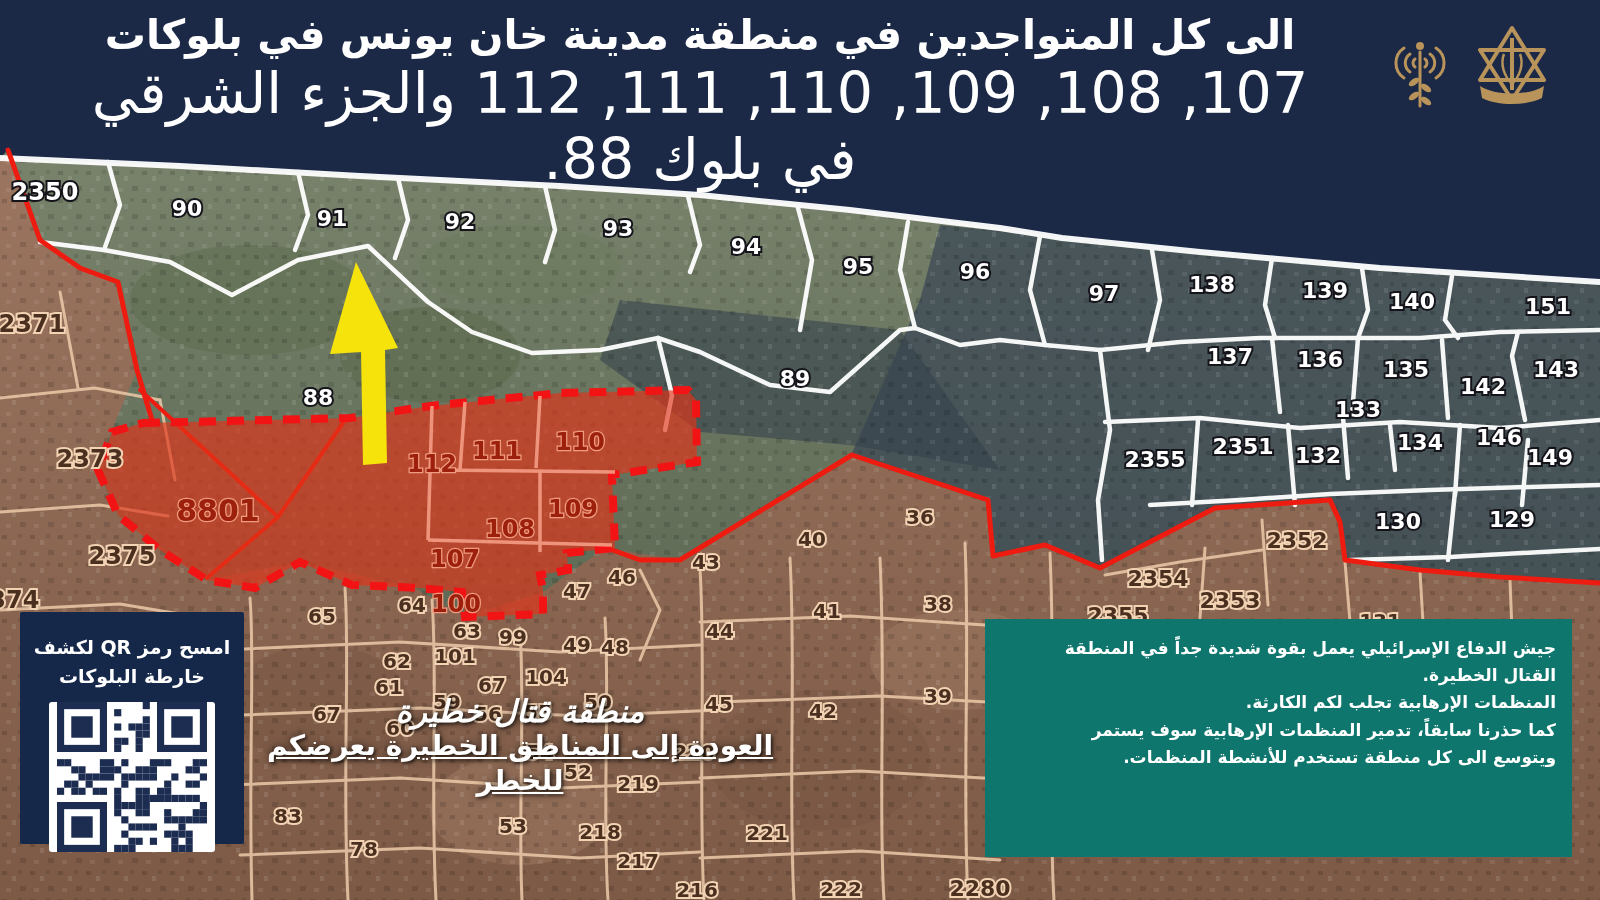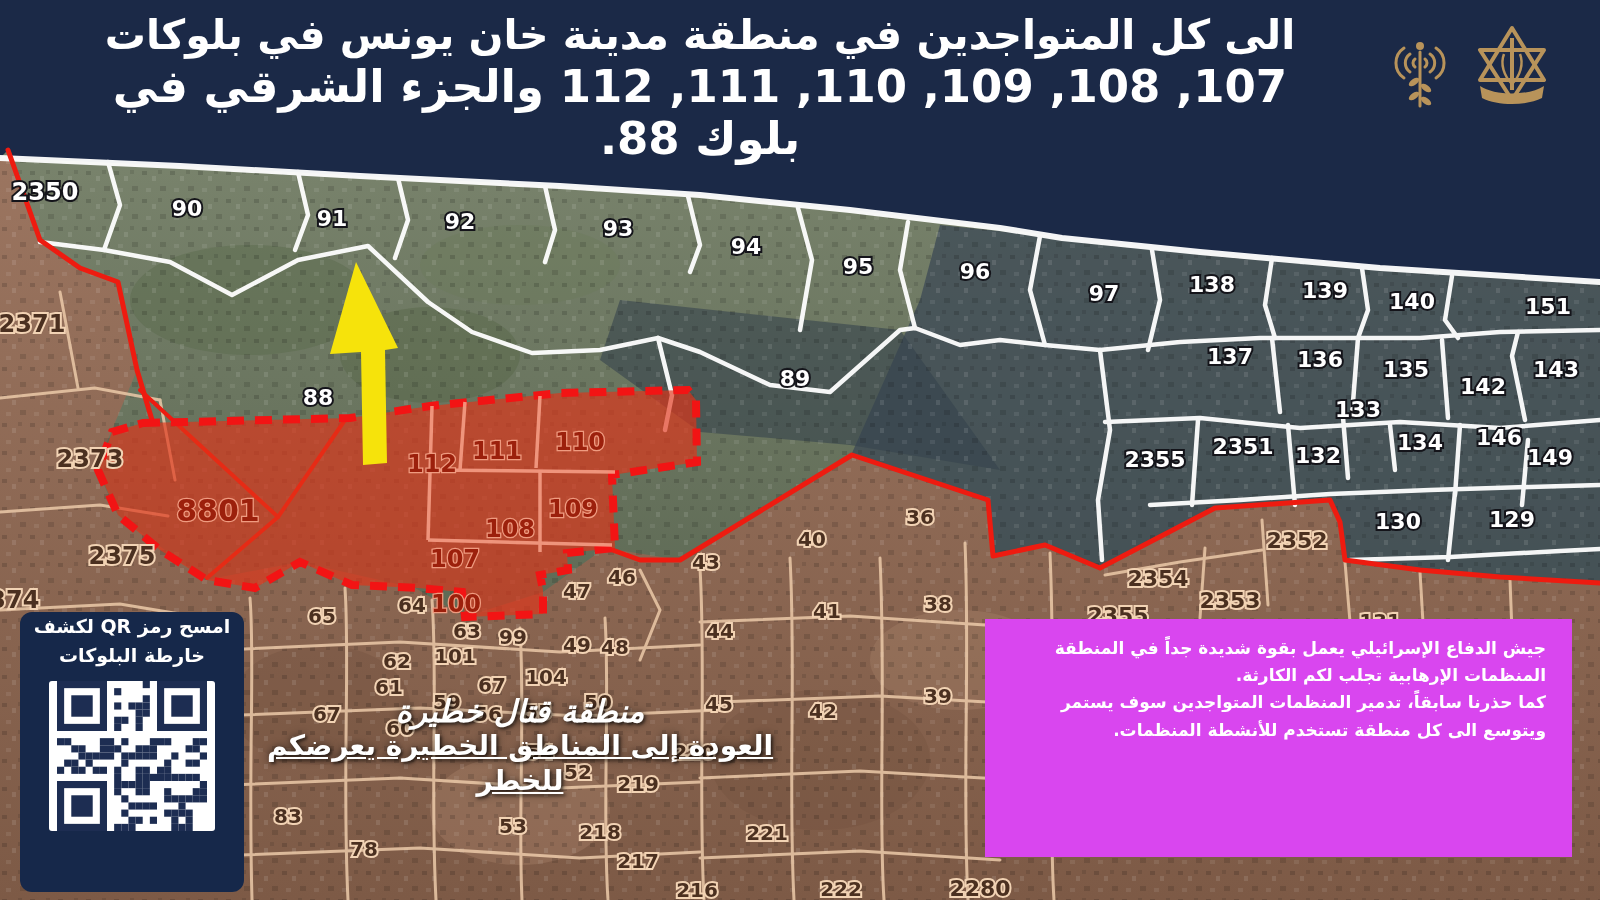--- a/index.html
+++ b/index.html
@@ -9,40 +9,40 @@
   #map-svg{position:absolute;left:0;top:0;}
   svg text{font-family:"DejaVu Sans",sans-serif;font-weight:bold;
            text-anchor:middle;dominant-baseline:middle;paint-order:stroke;}
   .lbl-w{fill:#ffffff;stroke:#14141a;stroke-width:4px;}
   .lbl-b{fill:#4b3020;stroke:#f2d3b4;stroke-width:4px;}
   .lbl-r{fill:#9c200c;stroke:#ef9b80;stroke-width:2.5px;}
 
   .hdr{position:absolute;left:70px;right:270px;top:10px;color:#fff;
        text-align:center;direction:rtl;z-index:5;}
   .hdr .l1{font-size:41px;font-weight:bold;line-height:1.25;}
-  .hdr .l2{font-size:45px;font-weight:bold;line-height:1.15;}
+  .hdr .l2{font-size:57px;font-weight:normal;line-height:1.15;}
   .logos{position:absolute;right:46px;top:22px;width:170px;height:95px;
          display:flex;gap:14px;align-items:center;z-index:5;}
 
-  .qr-panel{position:absolute;left:20px;top:612px;width:224px;height:280px;
-            background:#16284a;border-radius:12px;z-index:6;text-align:center;
-            padding-top:0;}
+  .qr-panel{position:absolute;left:20px;top:612px;width:224px;height:232px;
+            background:#16284a;border-radius:2px;z-index:6;text-align:center;
+            padding-top:21px;}
   .qr-panel .t{color:#fff;font-size:19px;font-weight:bold;direction:rtl;line-height:1.55;}
   .qr-wrap{margin:10px auto 0;width:166px;height:150px;background:#fff;
            border-radius:3px;display:flex;align-items:center;justify-content:center;}
 
   .warning{position:absolute;left:240px;top:694px;width:560px;z-index:4;
            text-align:center;color:#fff;direction:rtl;font-weight:bold;
            text-shadow:0 0 8px rgba(0,0,0,.6),2px 2px 3px rgba(0,0,0,.5);}
   .warning .w1{font-size:31px;line-height:1.1;font-style:italic;}
   .warning .w2{font-size:28px;line-height:1.25;text-decoration:underline;}
 
   .infobox{position:absolute;left:985px;top:619px;width:587px;height:238px;
-           background:#d946ef;z-index:6;direction:rtl;text-align:right;
-           padding:16px 26px 10px 16px;color:#fff;}
+           background:#0f766e;z-index:6;direction:rtl;text-align:right;
+           padding:16px 16px 10px 16px;color:#fff;}
   .infobox div{font-size:17px;font-weight:bold;line-height:1.6;}
 </style>
 </head>
 <body>
 
 <div id="stage">
 
 <svg id="map-svg" width="1600" height="900" viewBox="0 0 1600 900">
   <defs>
     <linearGradient id="brownG" x1="0" y1="0" x2="0" y2="1">
@@ -426,18 +426,19 @@
   </div>
 </div>
 
 <div class="warning">
   <div class="w1">منطقة قتال خطيرة</div>
   <div class="w2">العودة إلى المناطق الخطيرة يعرضكم للخطر</div>
 </div>
 
 <div class="infobox">
   <div>جيش الدفاع الإسرائيلي يعمل بقوة شديدة جداً في المنطقة</div>
+  <div>القتال الخطيرة.</div>
   <div>المنظمات الإرهابية تجلب لكم الكارثة.</div>
-  <div>كما حذرنا سابقاً، تدمير المنظمات المتواجدين سوف يستمر</div>
+  <div>كما حذرنا سابقاً، تدمير المنظمات الإرهابية سوف يستمر</div>
   <div>ويتوسع الى كل منطقة تستخدم للأنشطة المنظمات.</div>
 </div>
 
 </div>
 
 </body></html>

